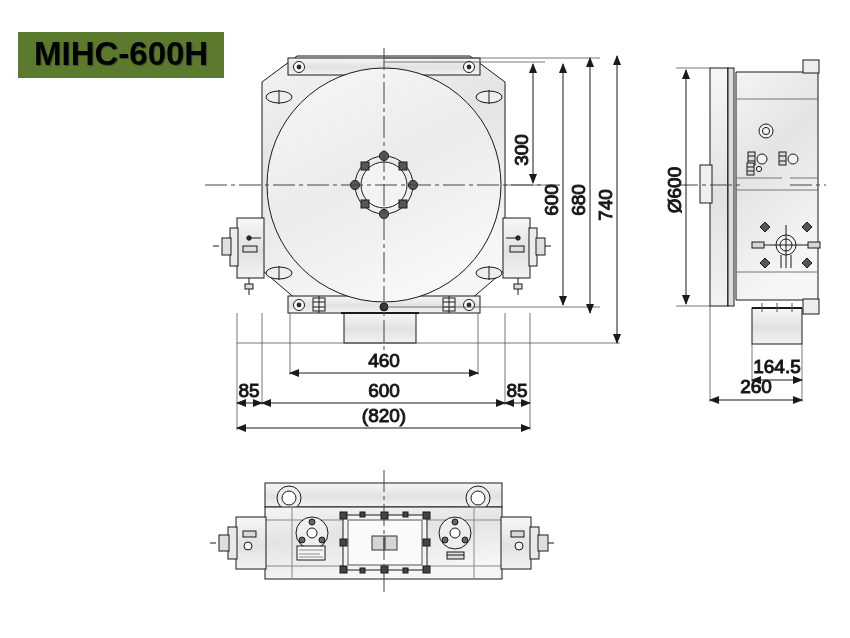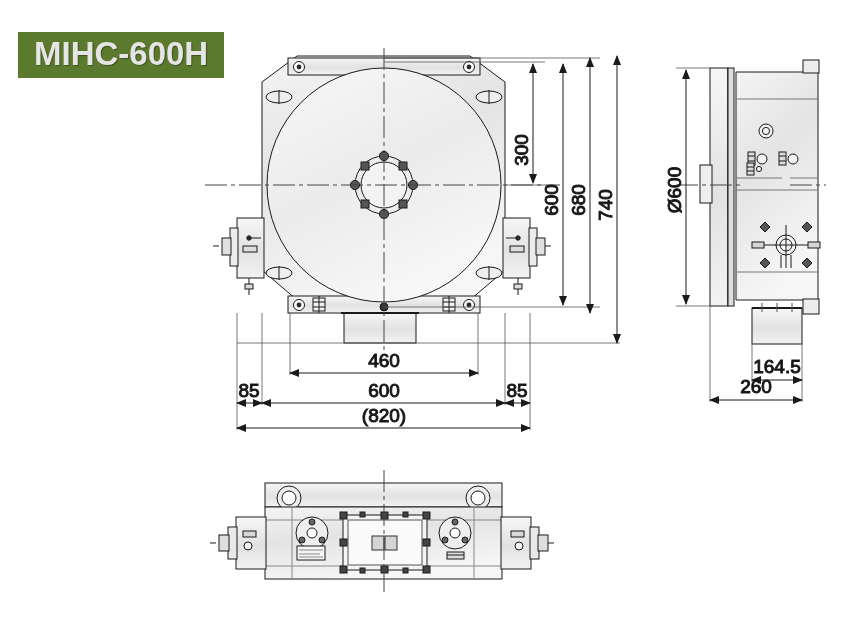--- a/index.html
+++ b/index.html
@@ -6,21 +6,21 @@
   body{
     width:850px;height:638px;background:#ffffff;
     font-family:"Liberation Sans", sans-serif;
     position:relative;overflow:hidden;
   }
   #stage{position:absolute;left:0;top:0;width:850px;height:638px;}
   #banner{
     position:absolute;left:18px;top:32px;
     padding:4px 16px 6px 16px;
     background:#5c7a2e;
-    color:#e5e5e5;
+    color:#000000;
     font-size:33px;
     font-weight:bold;
     letter-spacing:0px;
     line-height:1.08;
     white-space:nowrap;
     text-shadow:1px 1px 1px rgba(0,0,0,.35);
   }
   svg{position:absolute;left:0;top:0;width:850px;height:638px;}
   .dimtext{
     font-family:"Liberation Sans", sans-serif;

